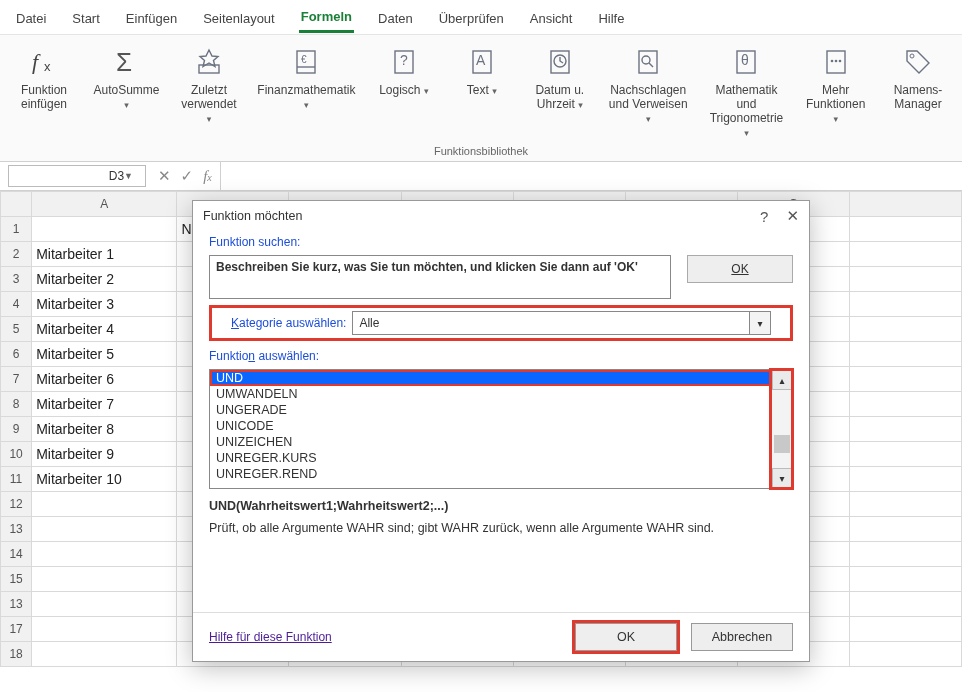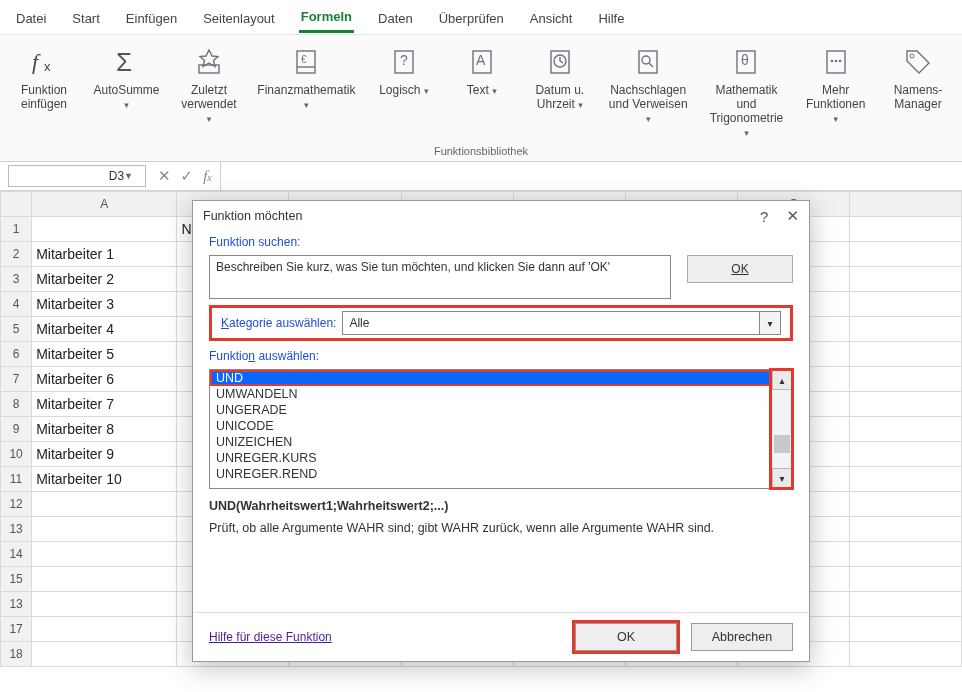--- a/index.html
+++ b/index.html
@@ -160,38 +160,39 @@
   .field-label u { text-decoration:underline; }
   .search-row { display:flex; gap:16px; align-items:flex-start; }
   .search-box {
     flex:1;
     height:34px;
     border:1px solid #888;
     padding:4px 6px;
     font-size:12px;
     color:#333;
     background:#fff;
+    font-weight:bold;
   }
   .small-btn {
     width:104px;
     height:26px;
     background:#eee;
     border:1px solid #aaa;
     font-size:12px;
     color:#333;
     display:flex;
     align-items:center;
     justify-content:center;
   }
   .cat-row {
     display:flex;
     align-items:center;
     gap:6px;
     border:3px solid #e03a2f;
-    padding:3px 9px;
+    padding:3px 19px;
   }
   .cat-combo {
     flex:1;
     display:flex;
     align-items:center;
     border:1px solid #888;
     height:22px;
     background:#fff;
   }
   .cat-combo .val { flex:1; padding:0 6px; font-size:12px; }

